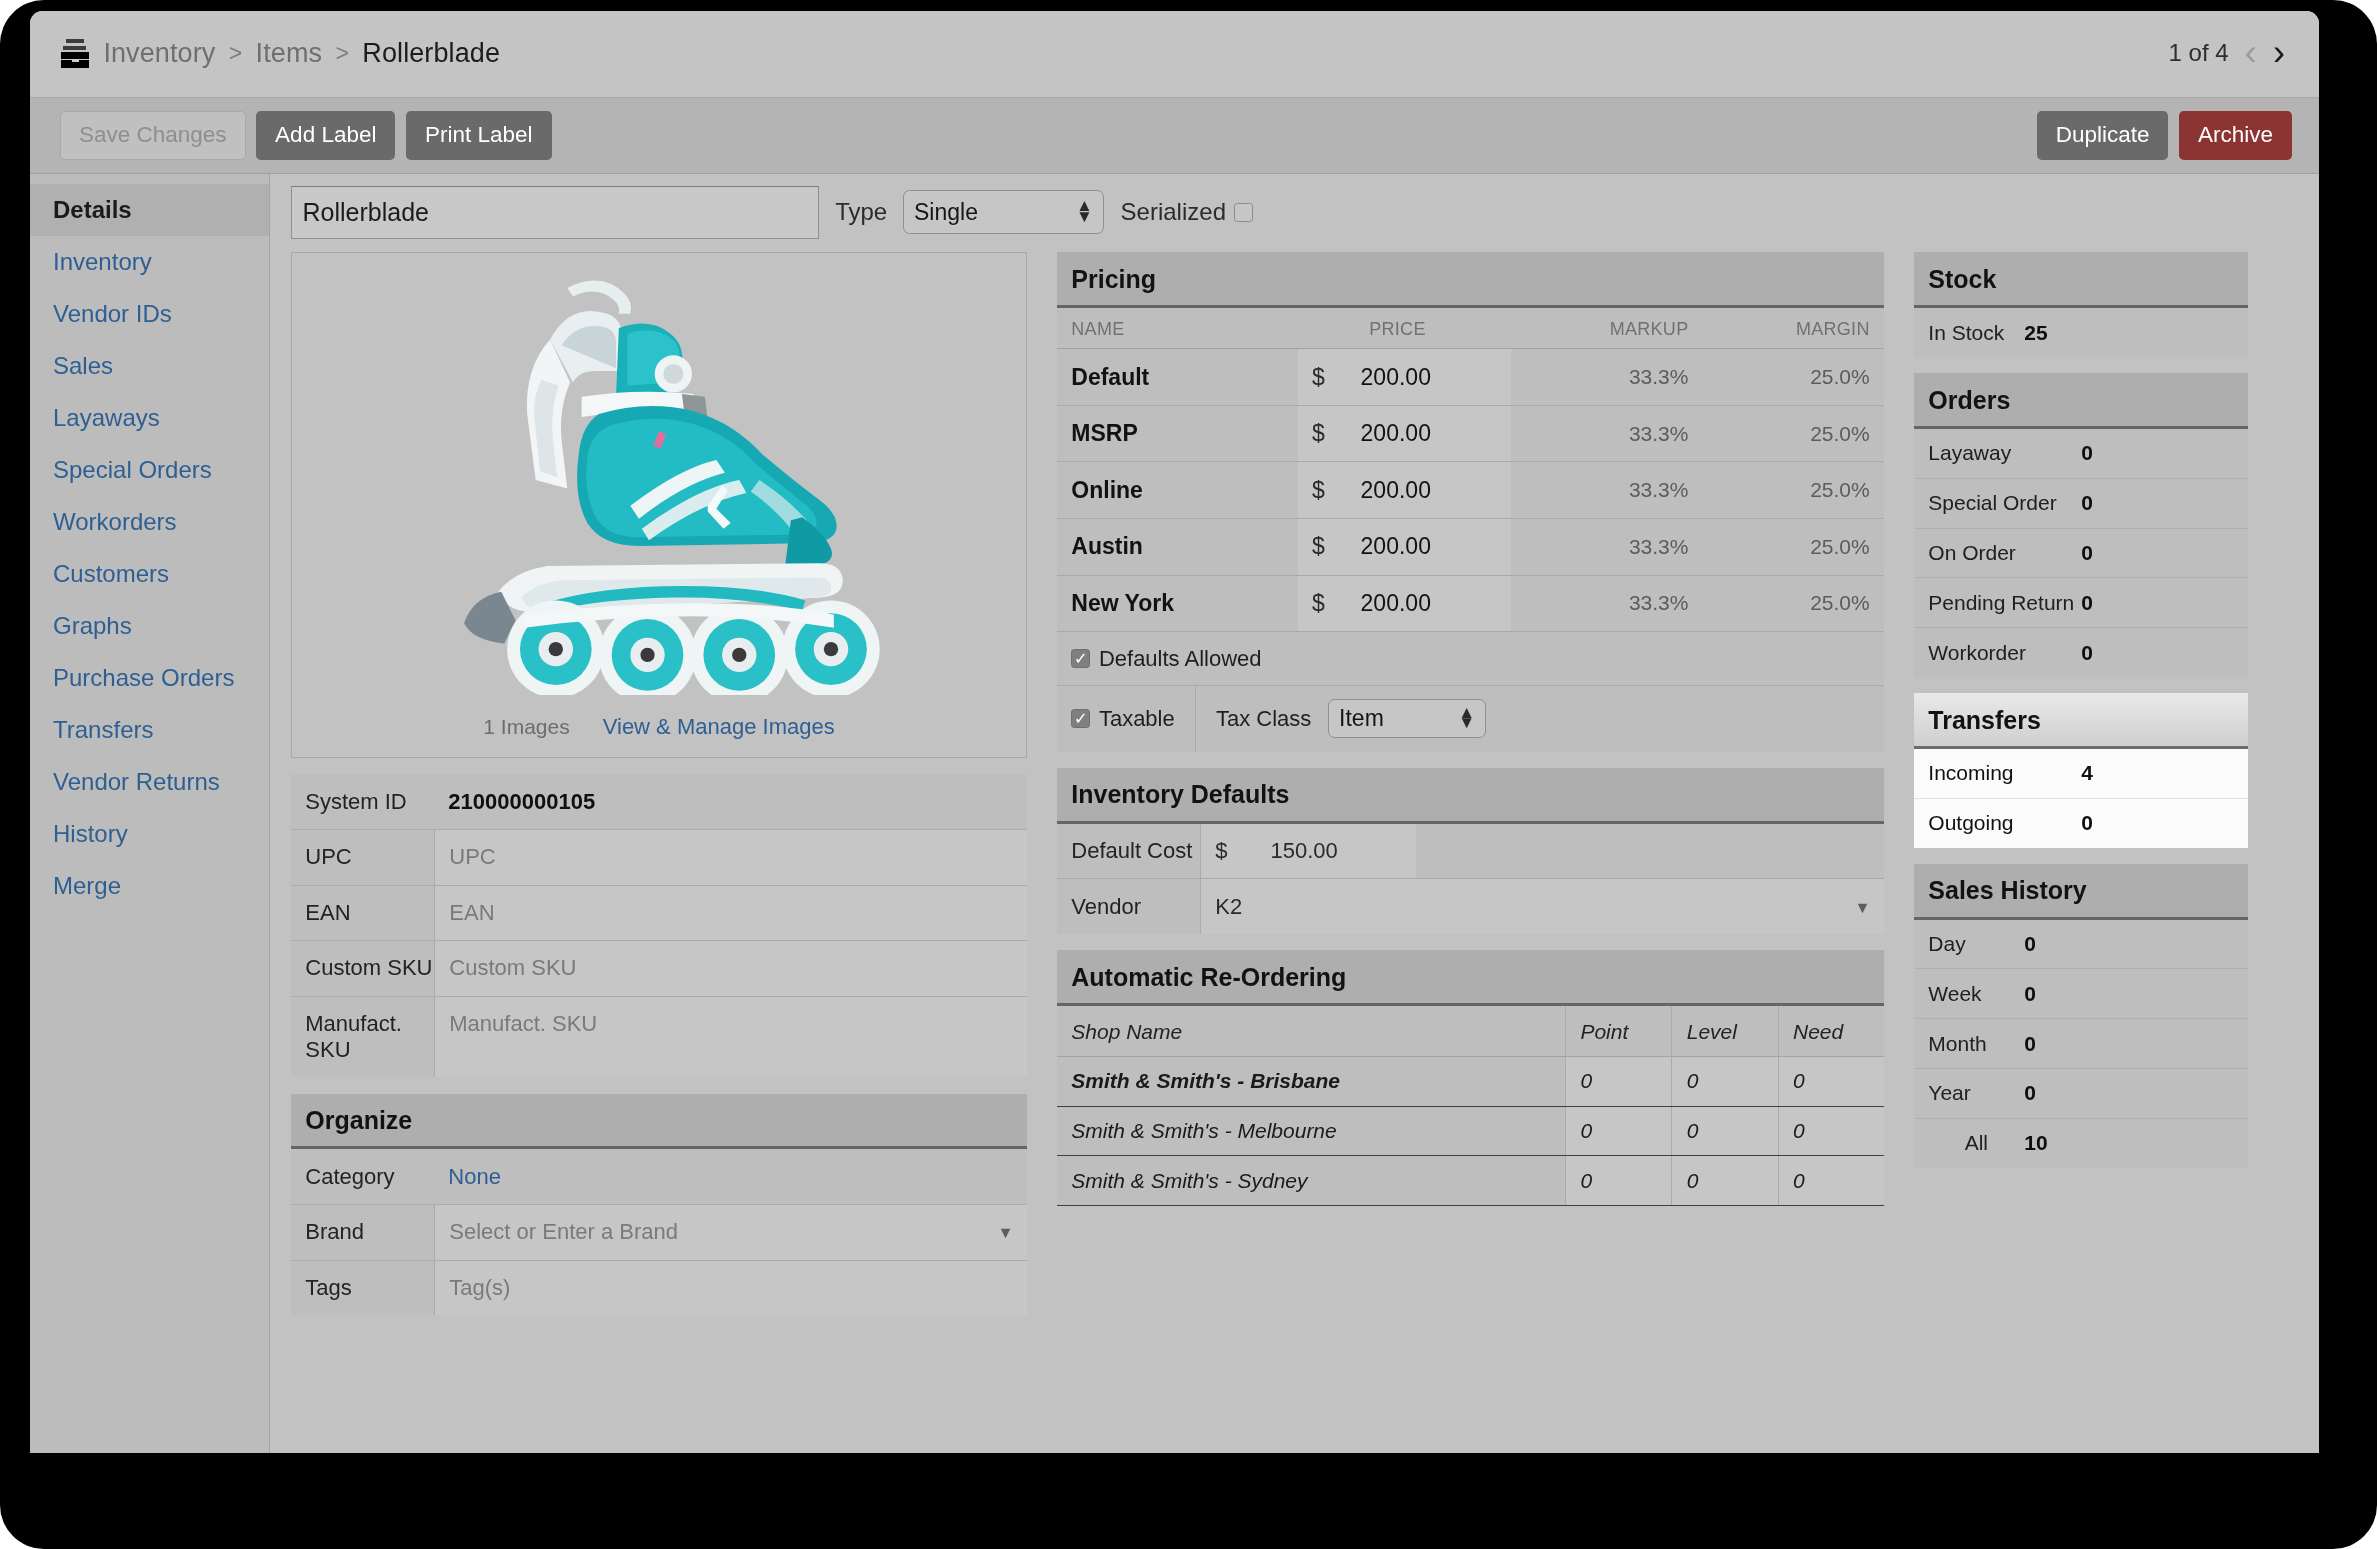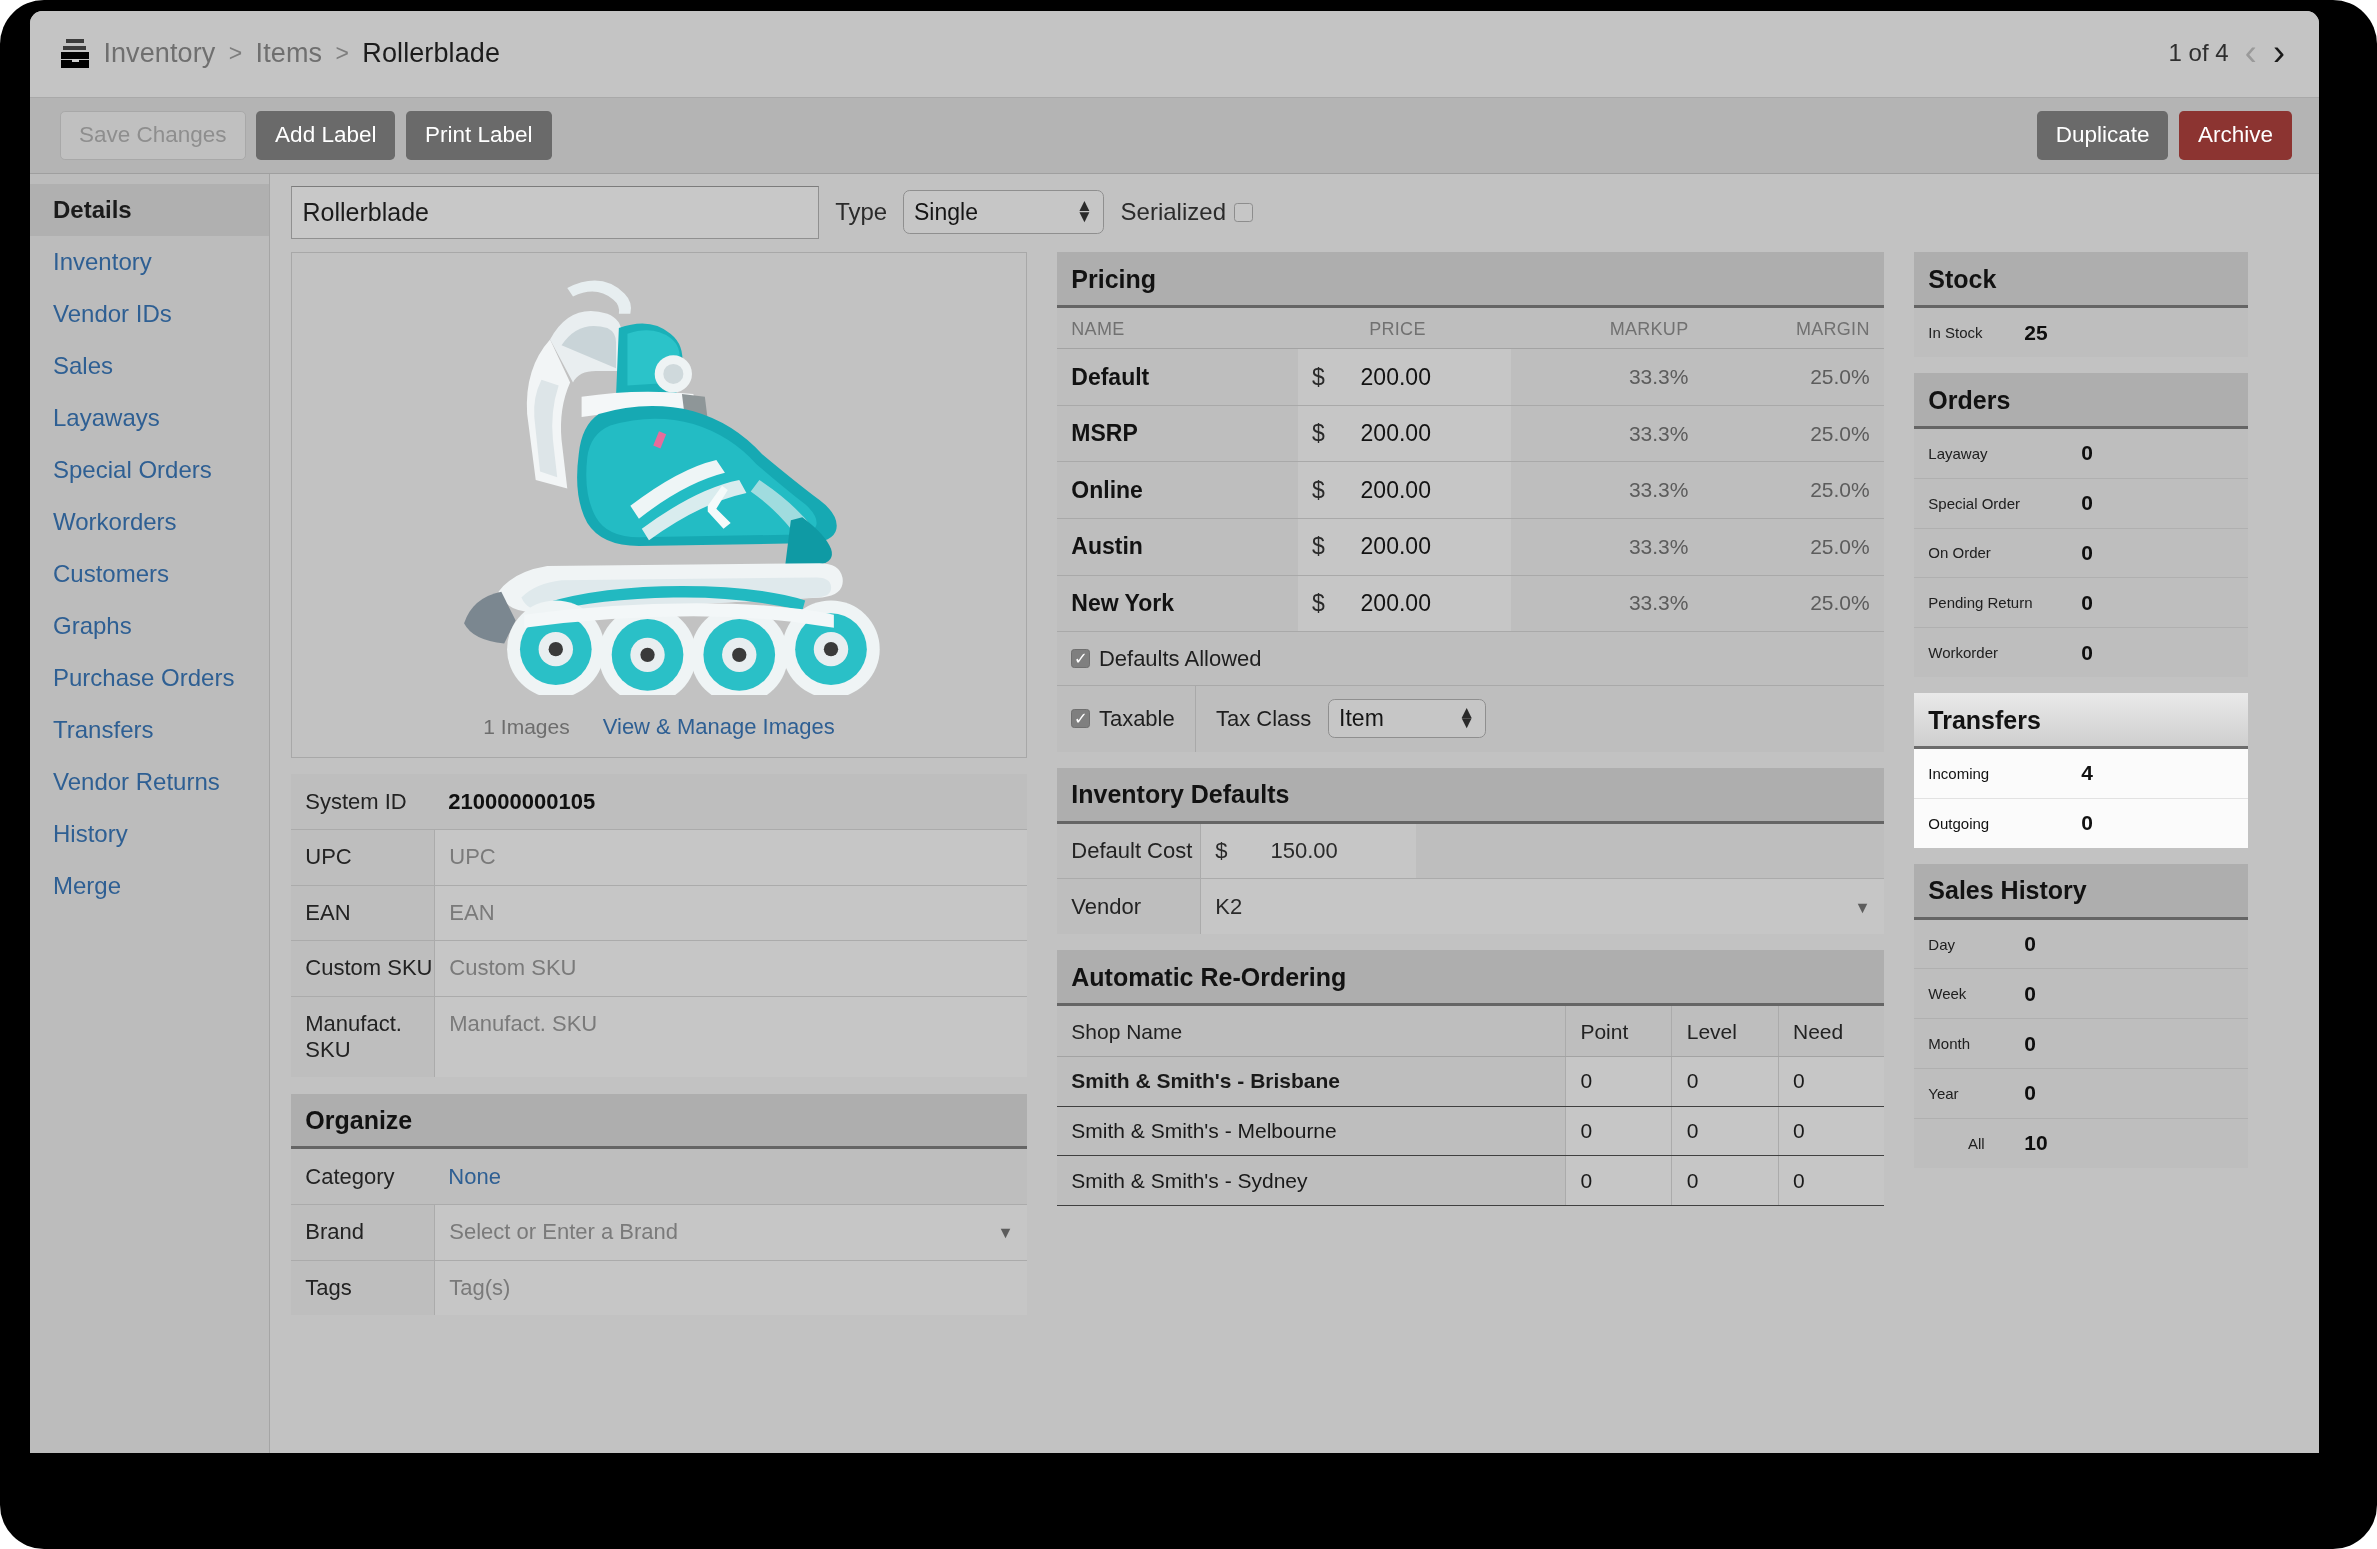--- a/index.html
+++ b/index.html
@@ -243,39 +243,39 @@
 
   .crow {
     display: flex; align-items: center;
     padding: 13.4px 14.3px; font-size: 22px; color: #1f1f1f;
     border-bottom: 1px solid #a9a9a9;
     gap: 8.6px;
   }
   .crow .divider { width: 1px; align-self: stretch; background: #a9a9a9; margin: -13.4px 11.5px; }
 
   
-  .rtable { width: 100%; border-collapse: collapse; }
+  .rtable { width: 100%; border-collapse: collapse; font-style: italic; }
   .rtable th {
     font-size: 21px; font-weight: normal; color: #232323;
     text-align: left; padding: 13.4px 0 12.4px 14.3px;
     border-bottom: 1px solid #a3a3a3;
   }
   .rtable th.c { border-left: 1px solid #ababab; width: 91px; }
   .rtable td {
     font-size: 21px; color: #1a1a1a;
     padding: 12.4px 0 12.4px 14.3px;
     border-bottom: 1px solid #404040;
   }
   .rtable td.c { background: #c6c6c6; border-left: 1px solid #ababab; }
   .rtable tr:first-child td.nm { font-weight: bold; }
 
   
   .rr { display: flex; align-items: center; border-bottom: 1px solid #b0b0b0; padding: 12.4px 0 12.4px 14.3px; }
   .rr:last-child { border-bottom: none; }
-  .rr .lbl { font-size: 15px; color: #202020; flex: 0 0 153px; }
+  .rr .lbl { font-size: 21px; color: #202020; flex: 0 0 153px; }
   .rr .val { font-size: 21px; color: #0e0e0e; font-weight: bold; }
   .panel.hl { background: #fbfbfb; }
   .panel.hl .rr { border-bottom-color: #e2e2e2; }
   .panel.hl .rr .lbl, .panel.hl .rr .val { color: #111; }
 </style>
 </head>
 <body>
 
 <div id="root">
   <div class="frame"></div>

